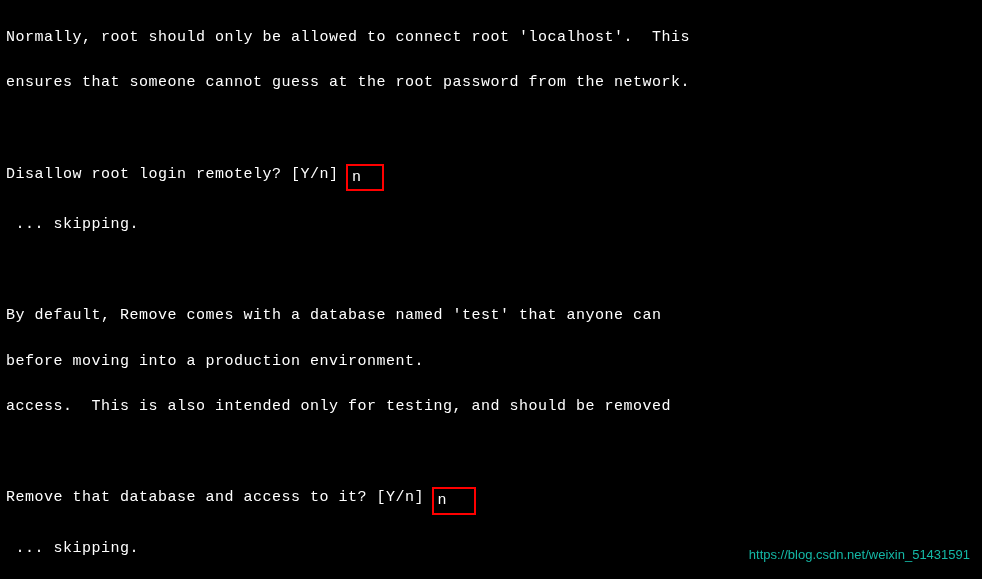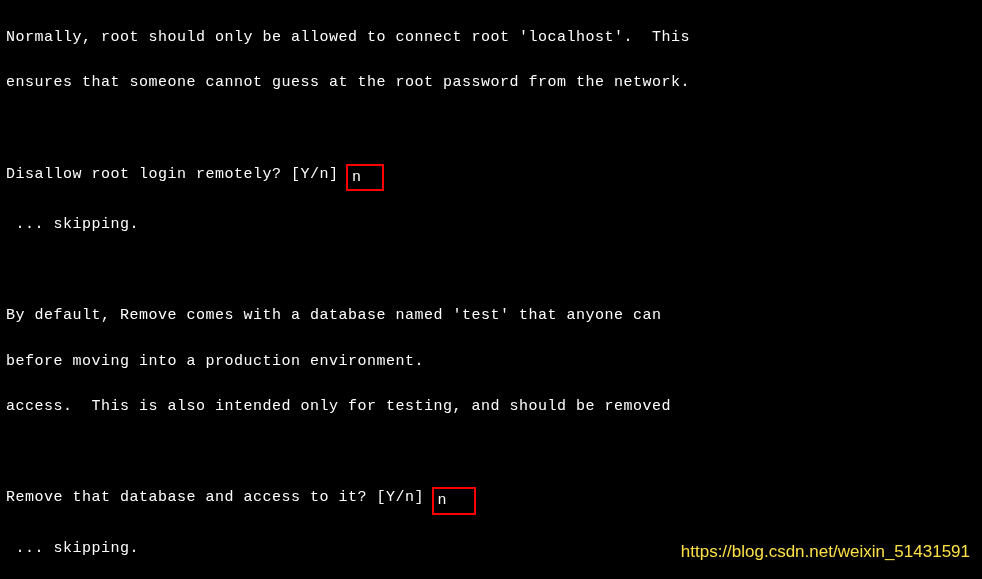--- a/index.html
+++ b/index.html
@@ -41,22 +41,22 @@
       margin-left: -2px;
       line-height: 1.3;
     }
     .highlight-box-wide {
       min-width: 44px;
     }
     .watermark {
       position: absolute;
       bottom: 14px;
       right: 12px;
-      color: #fde047;
-      font-size: 17px;
+      color: #14b8a6;
+      font-size: 13px;
       font-family: Arial, sans-serif;
       letter-spacing: 0;
     }
   </style>
 </head>
 <body>
 
 <div class="terminal">
 <span class="line">Normally, root should only be allowed to connect root 'localhost'.  This</span>
 <span class="line">ensures that someone cannot guess at the root password from the network.</span>

